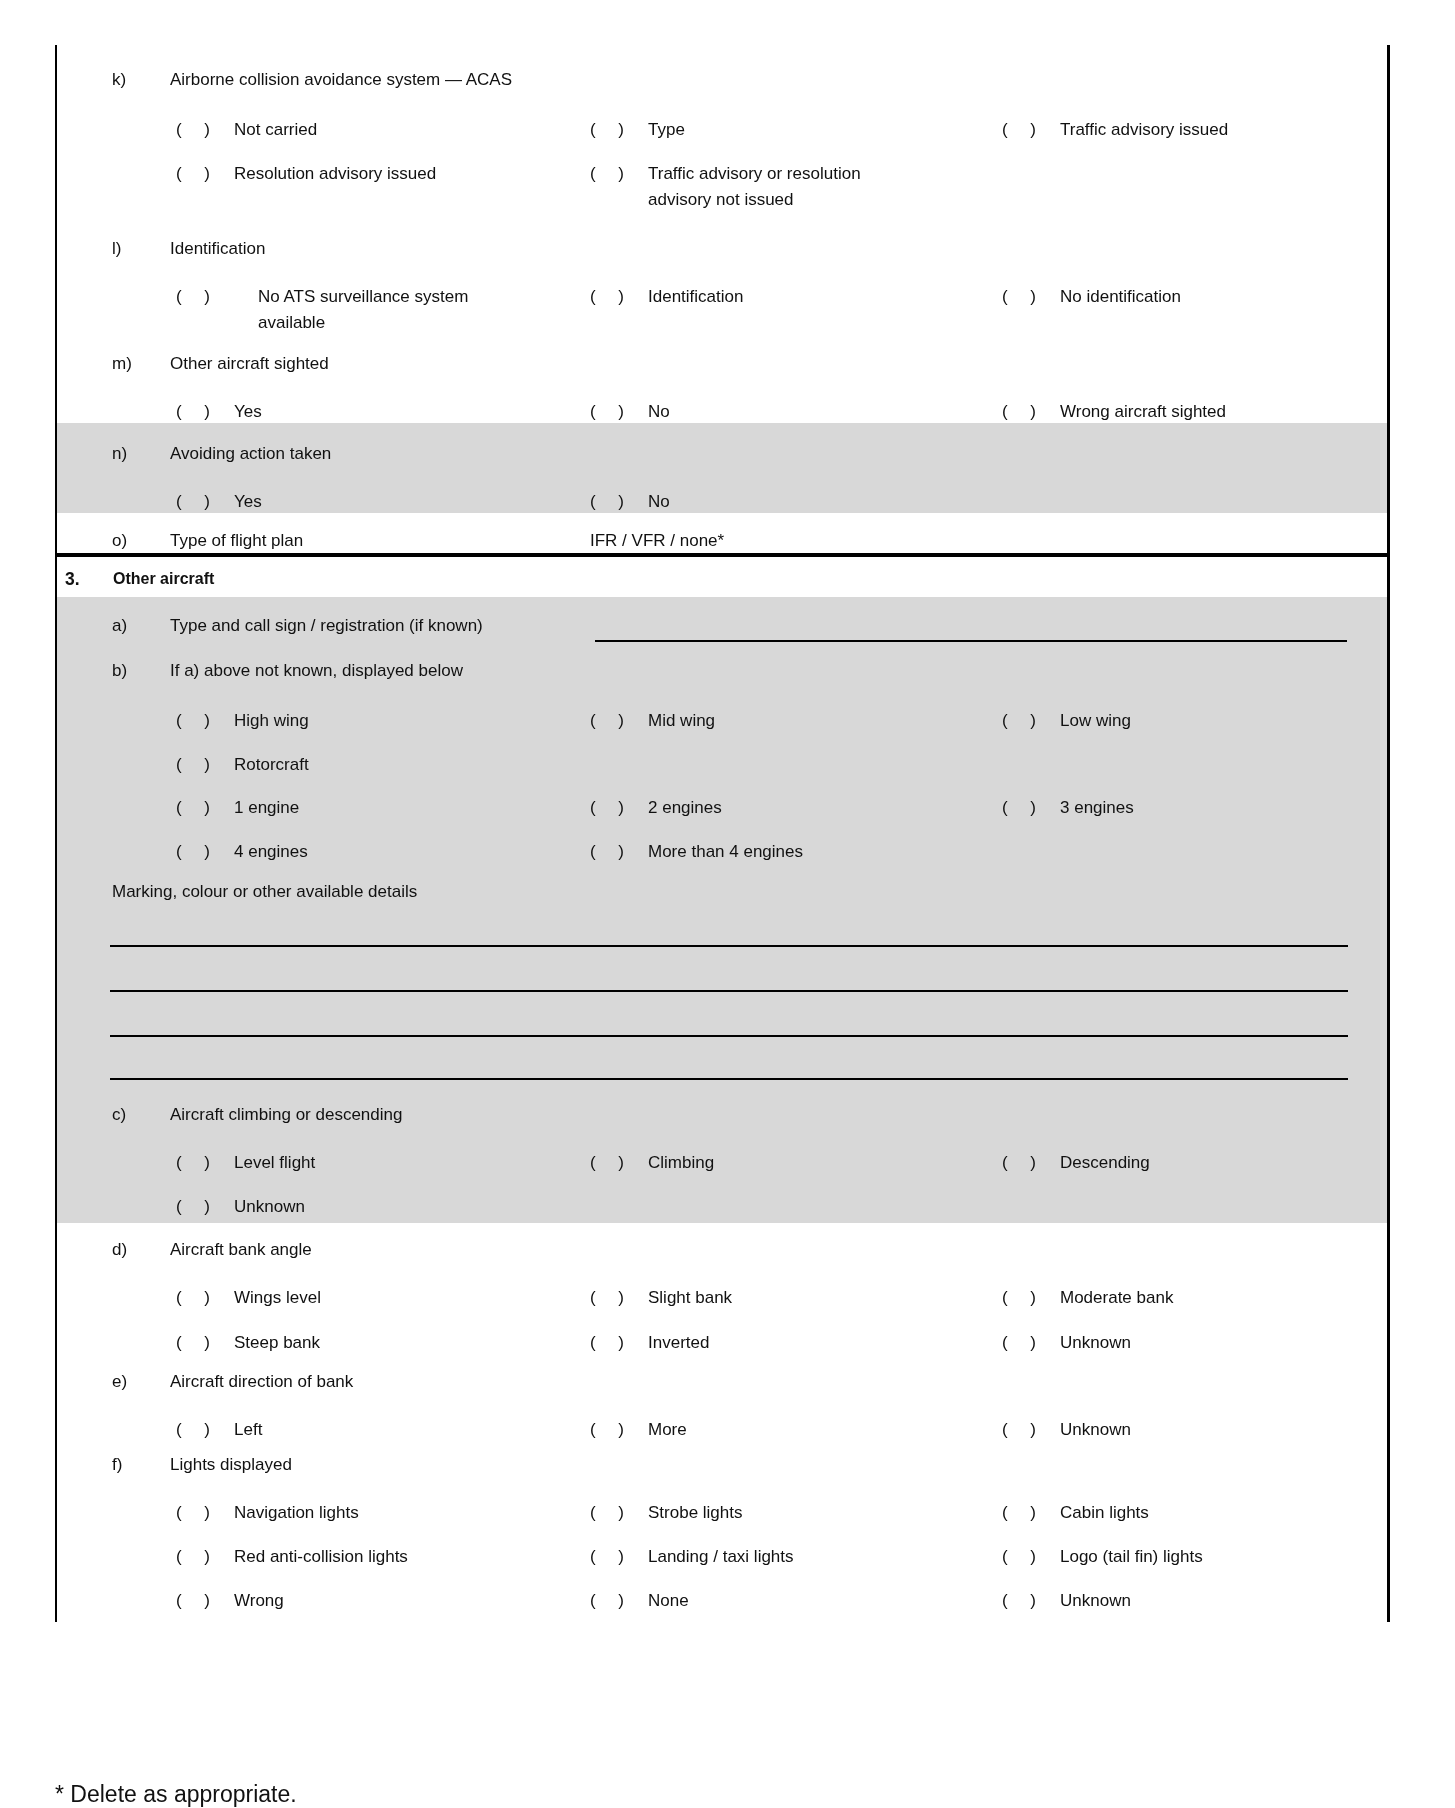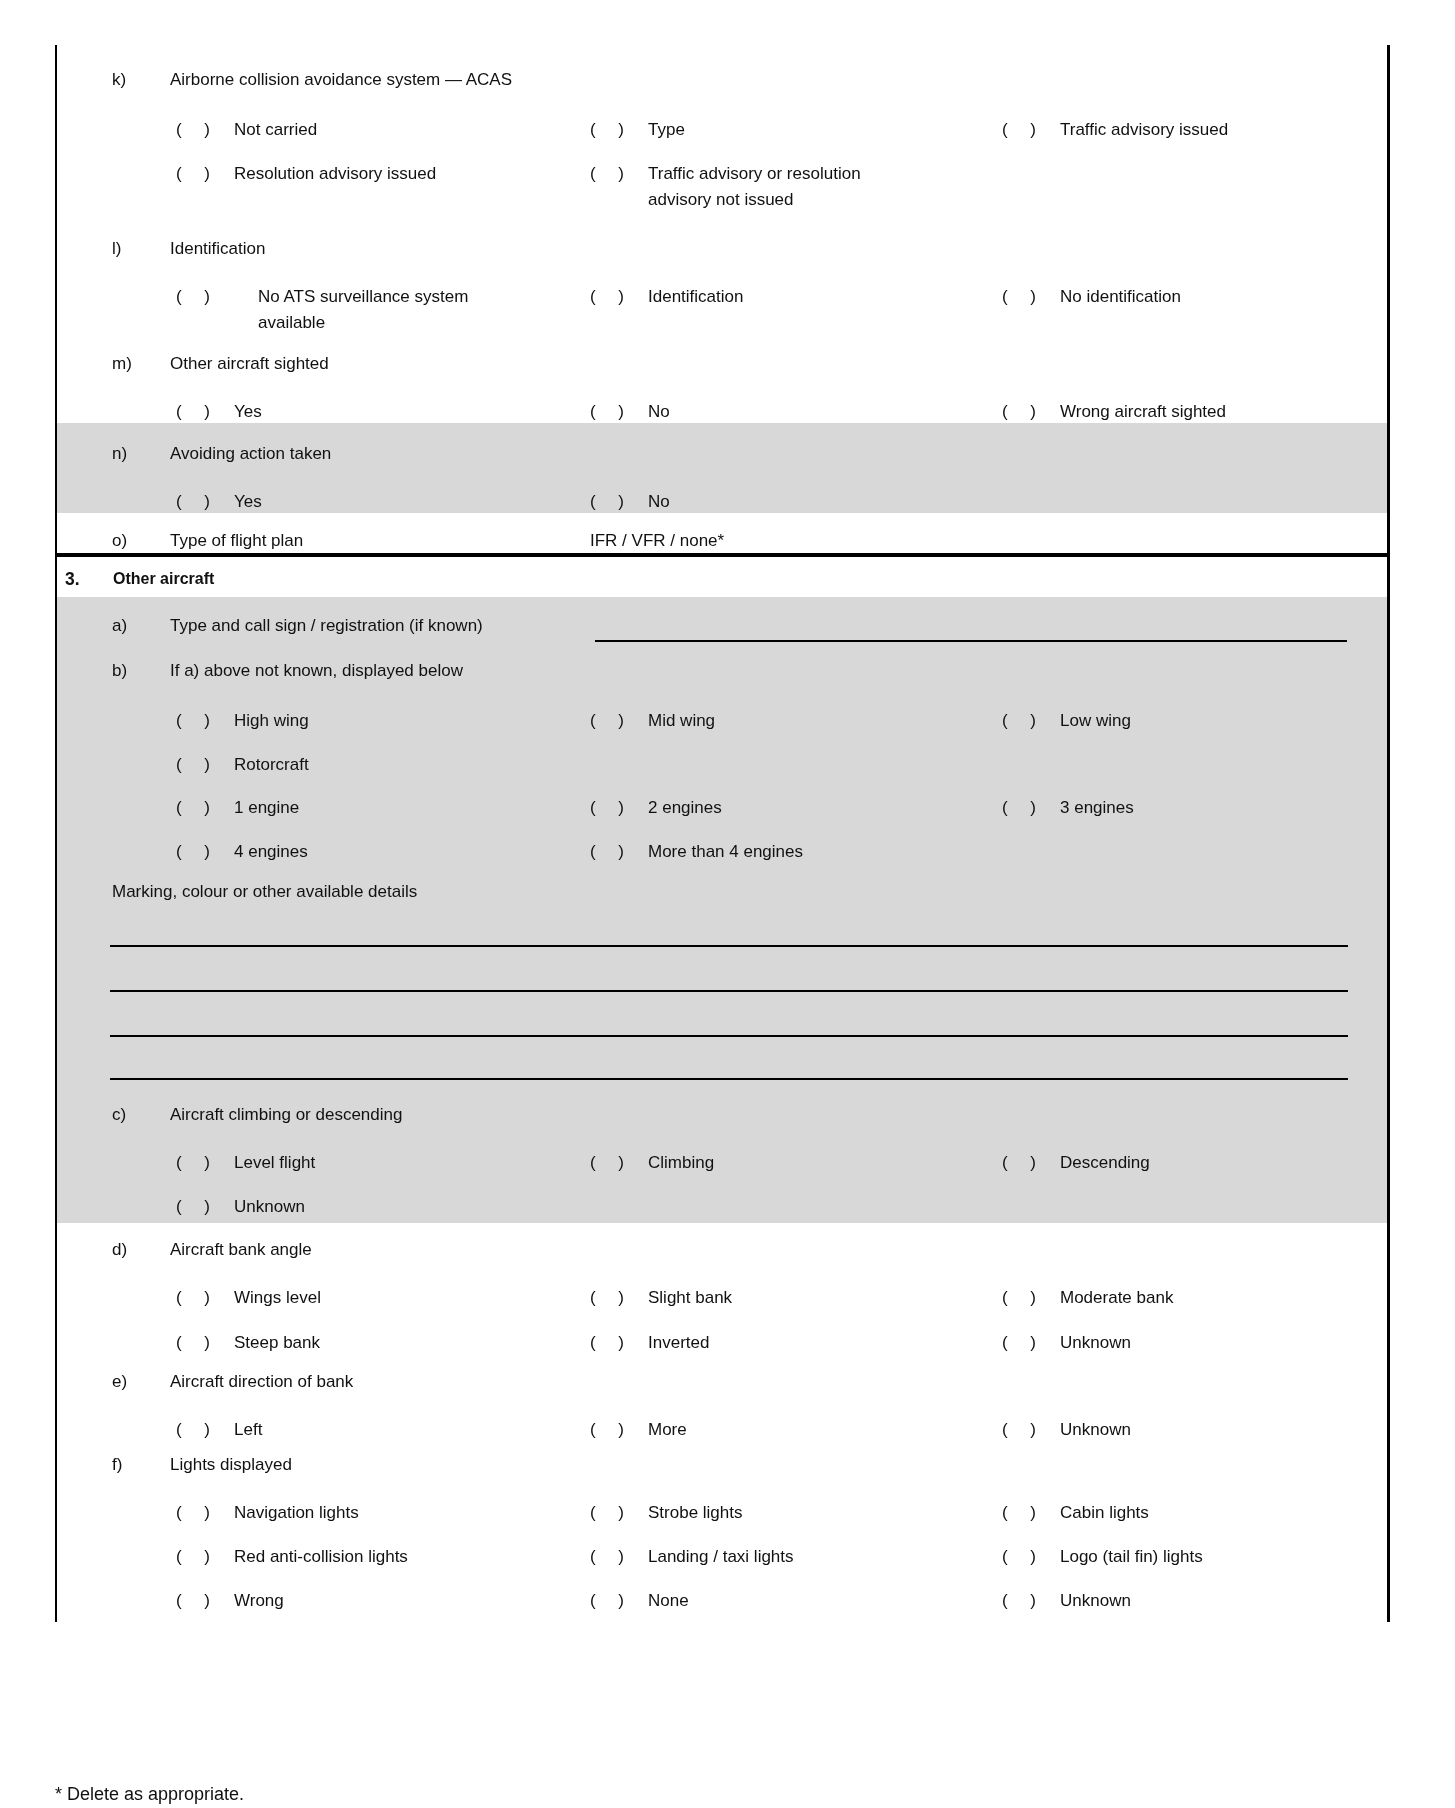--- a/index.html
+++ b/index.html
@@ -18,21 +18,21 @@
   .sectitle{position:absolute;left:113px;top:0;font-weight:bold;font-size:16px;line-height:20px;}
   .title{position:absolute;left:170px;top:0;line-height:20px;}
   .value{position:absolute;left:590px;top:0;line-height:20px;text-align:right;}
   .marking{position:absolute;left:112px;top:0;line-height:20px;}
   .opt{position:absolute;top:0;display:flex;gap:24px;align-items:flex-start;}
   .c1{left:176px;}  .c2{left:590px;}  .c3{left:1002px;}
   .cb{display:inline-flex;width:34px;justify-content:space-between;line-height:26px;flex:none;}
   .opt-label{display:inline-block;line-height:26px;}
   .wrap1{max-width:240px;margin-left:24px;}
   .wrap2{max-width:255px;}
-  .footnote{position:absolute;left:55px;top:1783px;font-size:18px;line-height:22px;z-index:2;}
+  .footnote{position:absolute;left:55px;top:1783px;font-size:23px;line-height:22px;z-index:2;}
 </style>
 </head>
 <body>
 
 <div class="band" style="top:423px;height:90px;background:#d8d8d8;"></div>
 <div class="band" style="top:597px;height:626px;background:#d8d8d8;"></div>
 
 <div class="vline" style="left:55px;width:2px;"></div>
 <div class="vline" style="left:1387px;width:3px;"></div>
 <div class="thickline"></div>

